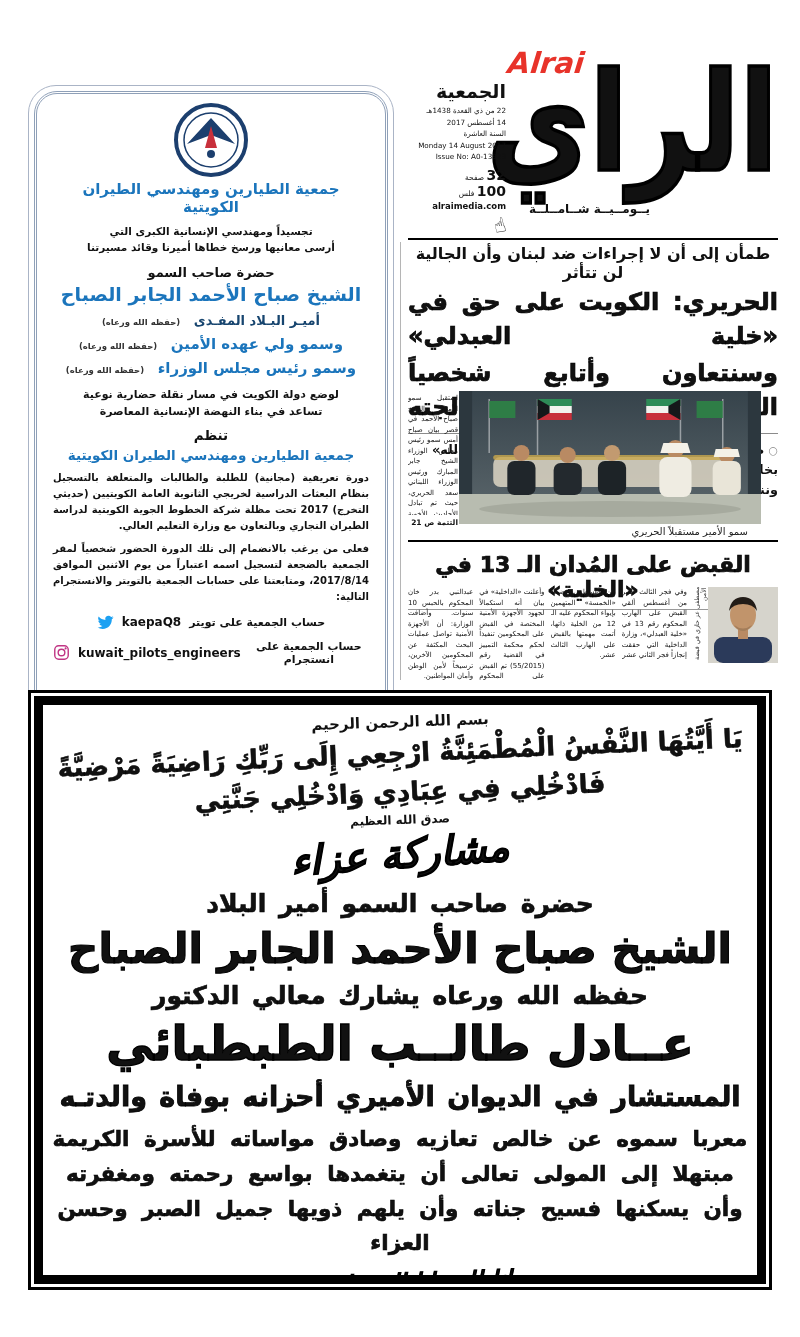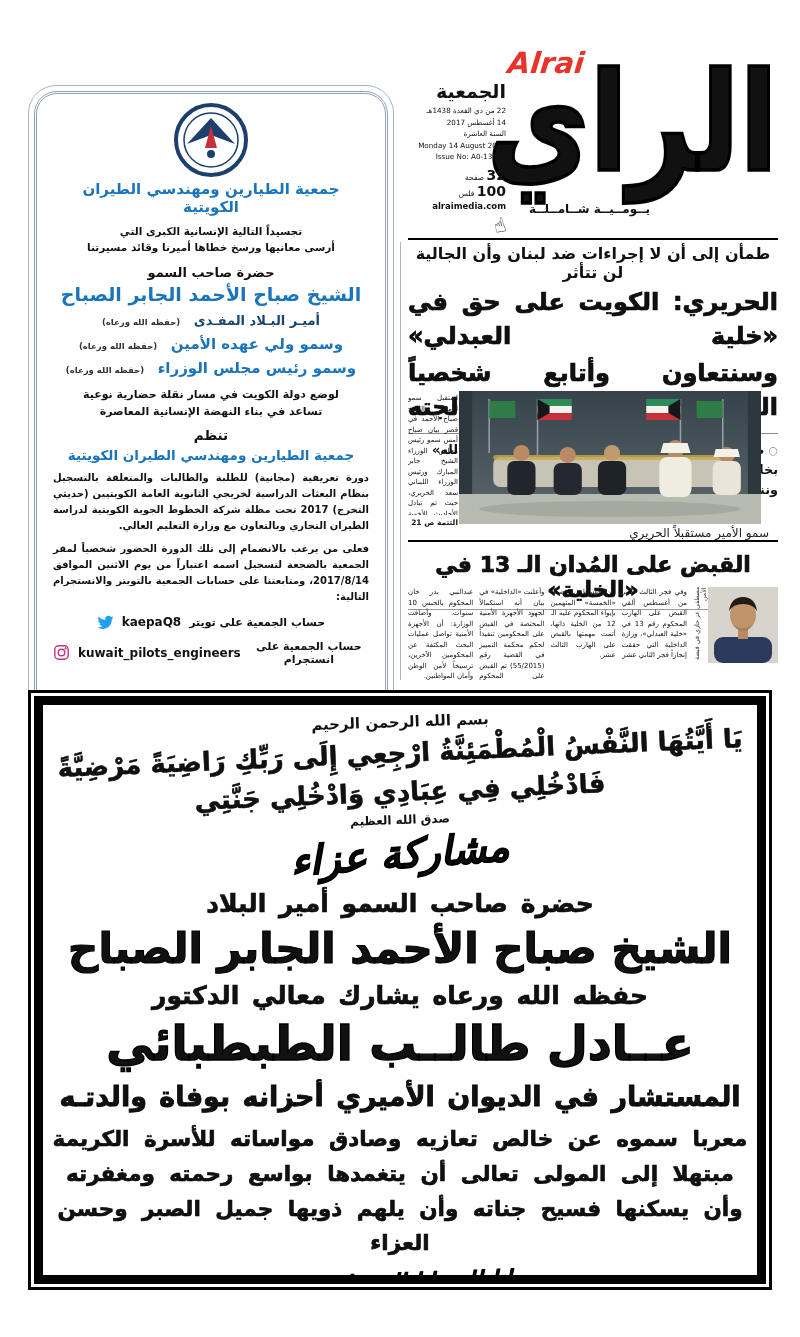--- a/index.html
+++ b/index.html
@@ -27,21 +27,21 @@
   
   .lead{position:absolute;top:244px;right:22px;width:370px;}
   .strap{font-size:16px;font-weight:bold;text-align:center;letter-spacing:-0.2px;}
   .hl-line{font-size:24px;font-weight:bold;-webkit-text-stroke:0.7px #000;line-height:1.4;
            text-align:justify;text-align-last:justify;margin-top:4px;}
   .subhead{margin-top:9px;border-top:1px solid #8b8b8b;padding-top:6px;font-size:12.8px;font-weight:bold;line-height:1.55;}
   .bullet{color:#8a8a8a;font-size:11px;margin-left:4px;font-weight:normal;}
 
   .article1{position:absolute;top:391px;right:22px;width:370px;height:148px;}
   .a1-photo{position:absolute;right:17px;top:0;width:302px;height:133px;display:block;background:#44525a;}
-  .a1-cap{position:absolute;right:9px;top:135px;width:302px;font-size:12px;color:#222;}
+  .a1-cap{position:absolute;right:30px;top:135px;width:302px;font-size:10px;color:#222;}
   .a1-text{position:absolute;left:0;top:2px;width:50px;height:142px;display:flex;flex-direction:column;}
   .a1-body{font-size:7px;line-height:1.5;text-align:justify;overflow:hidden;max-height:122px;}
   .a1-more{font-size:7.5px;font-weight:bold;margin-top:3px;}
 
   
   .headline2{position:absolute;top:540px;right:22px;width:370px;text-align:center;
              font-size:22px;font-weight:bold;-webkit-text-stroke:0.7px #000;
              border-top:2px solid #000;border-bottom:1px solid #999;padding:10px 0 7px;}
   .article2{position:absolute;top:587px;right:22px;width:370px;height:96px;display:flex;gap:6px;}
   .a2-photo-wrap{flex:0 0 84px;display:flex;}
@@ -208,21 +208,21 @@
     <div class="ad-inner">
       <svg class="emblem" viewBox="0 0 76 76">
         <circle cx="38" cy="38" r="35" fill="#fff" stroke="#1c3f6e" stroke-width="4"></circle>
         <circle cx="38" cy="38" r="27" fill="none" stroke="#1c3f6e" stroke-width="1.5"></circle>
         <path d="M38 16 L62 42 L38 33 L14 42 Z" fill="#1c3f6e"></path>
         <polygon points="38,24 44,46 32,46" fill="#c8303b"></polygon>
         <circle cx="38" cy="52" r="4" fill="#1c3f6e"></circle>
       </svg>
       <div class="ad-org">جمعية الطيارين ومهندسي الطيران الكويتية</div>
       <div class="ad-intro">
-        <div>تجسيداً التالية الإنسانية الكبرى التي</div>
+        <div>تجسيداً ومهندسي الإنسانية الكبرى التي</div>
         <div>أرسى معانيها ورسخ خطاها أميرنا وقائد مسيرتنا</div>
       </div>
       <div class="ad-hadra">حضرة صاحب السمو</div>
       <div class="ad-sheikh">الشيخ صباح الأحمد الجابر الصباح</div>
       <div class="ad-row">
         <span class="ad-amir">أميـر البـلاد المفـدى</span>
         <span class="protect">(حفظه الله ورعاه)</span>
       </div>
       <div class="ad-row">
         <span class="ad-blue">وسمو ولي عهده الأمين</span>

